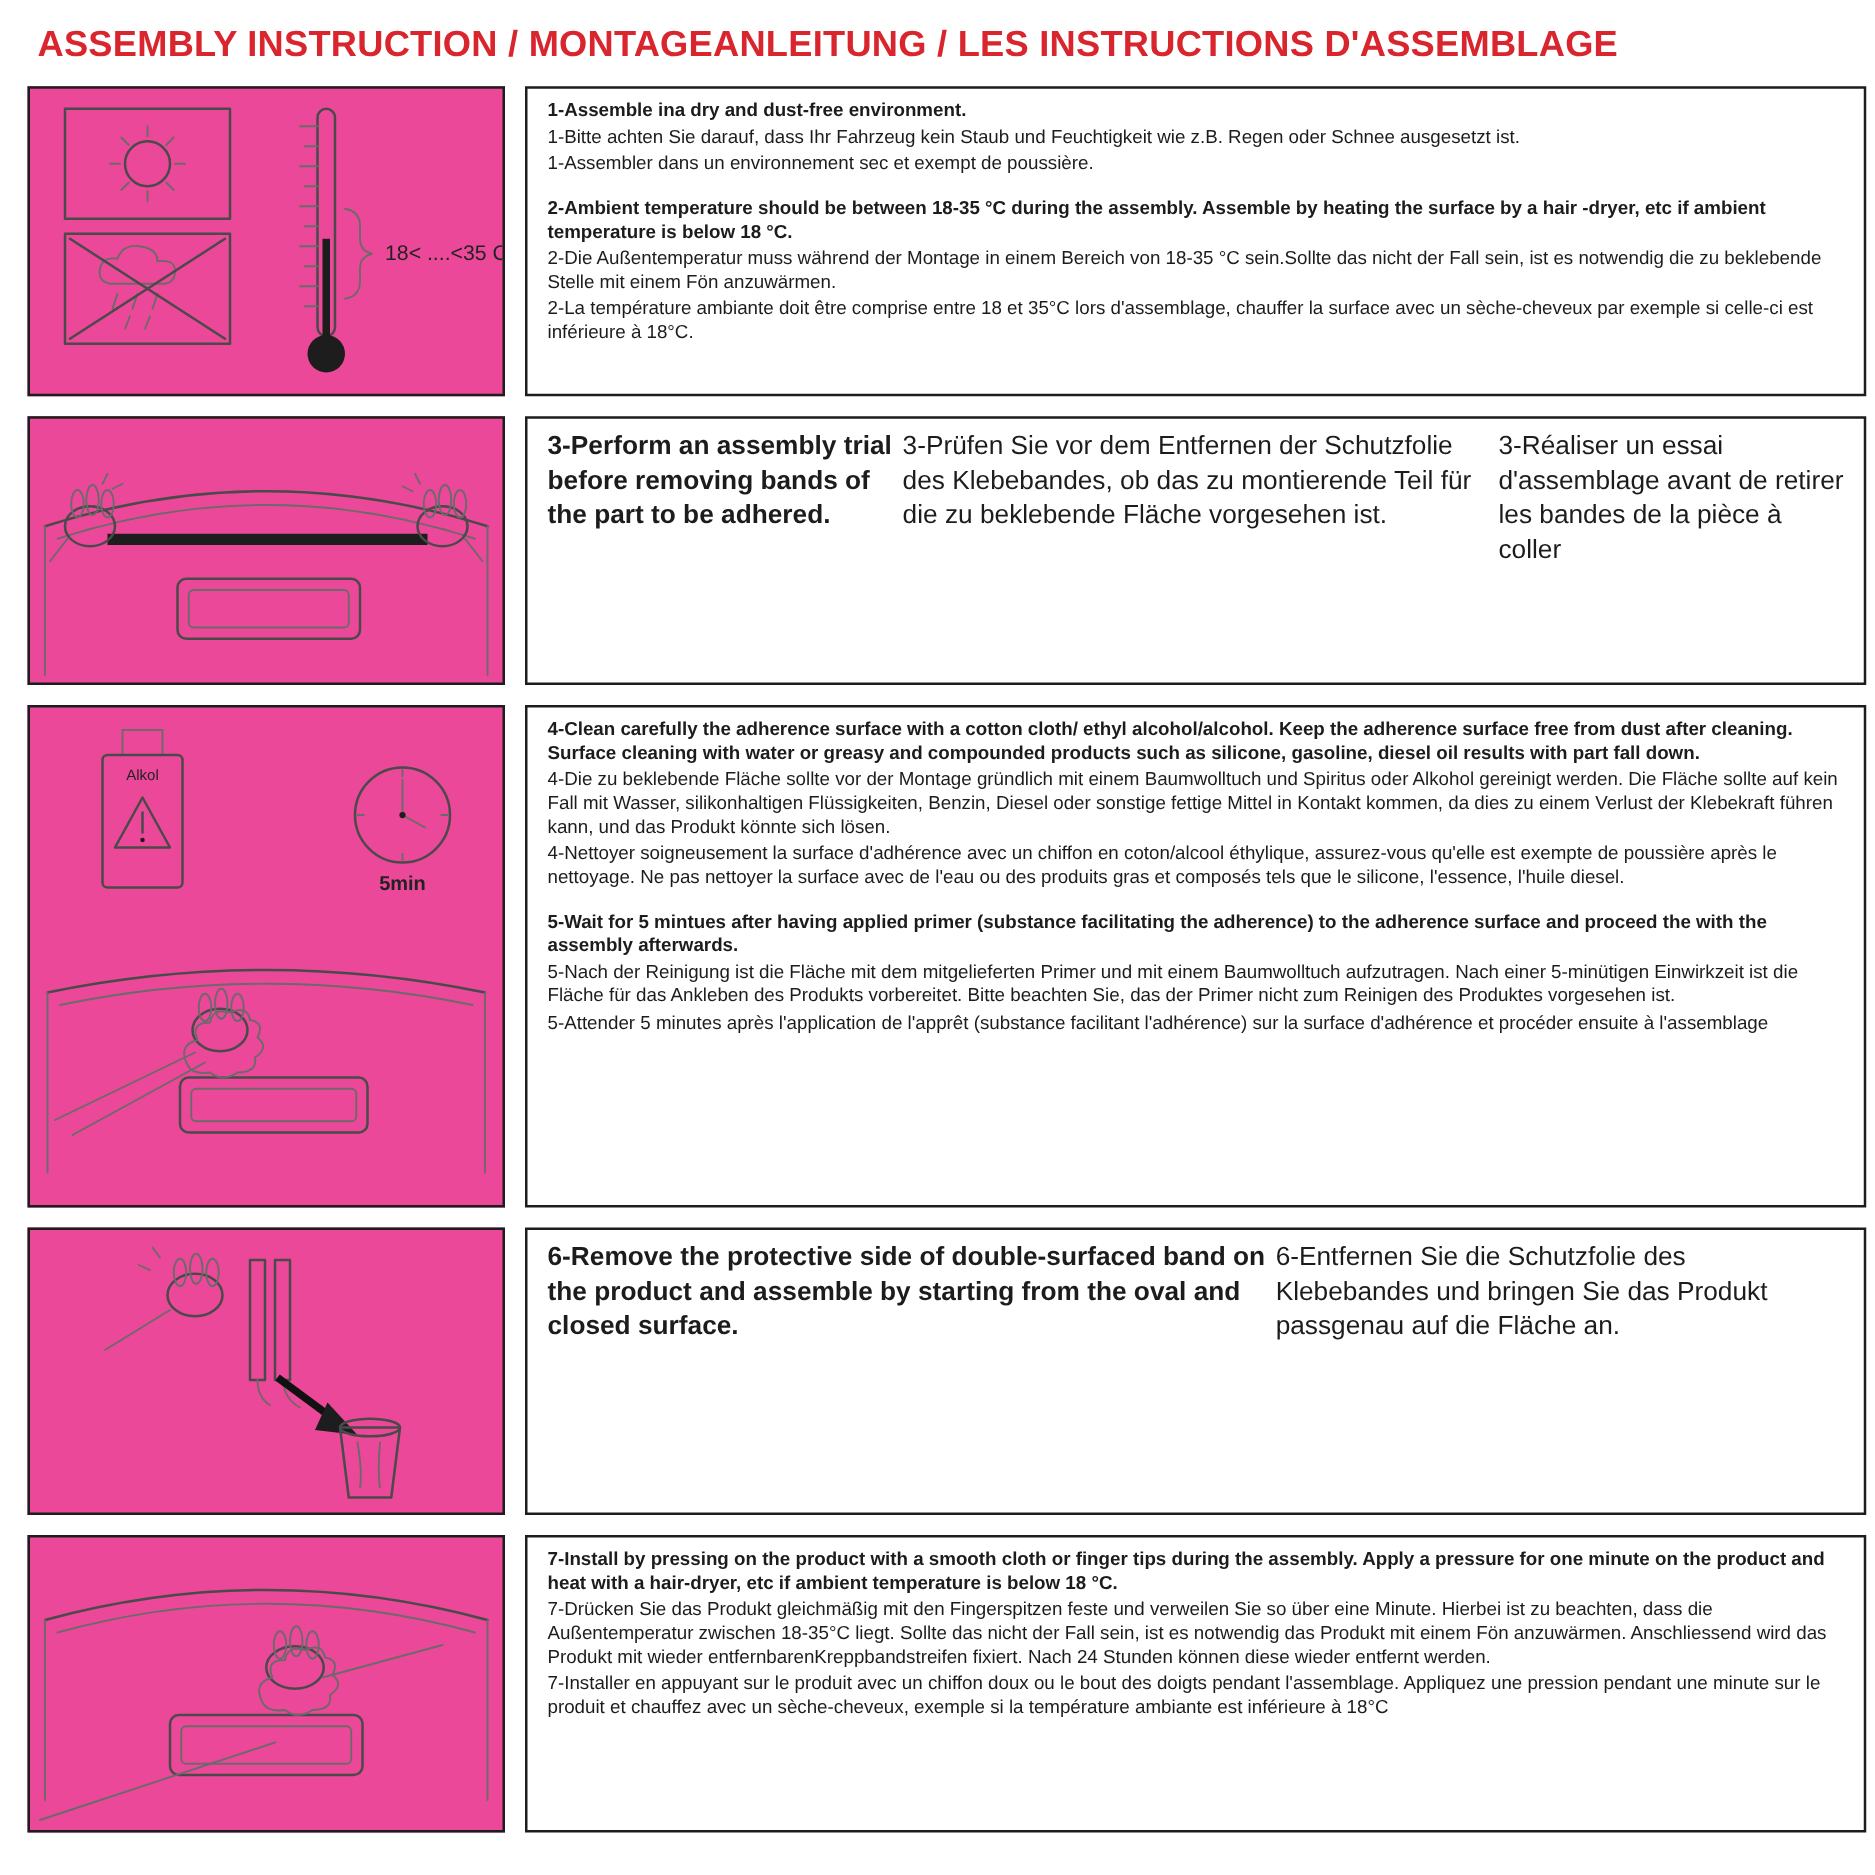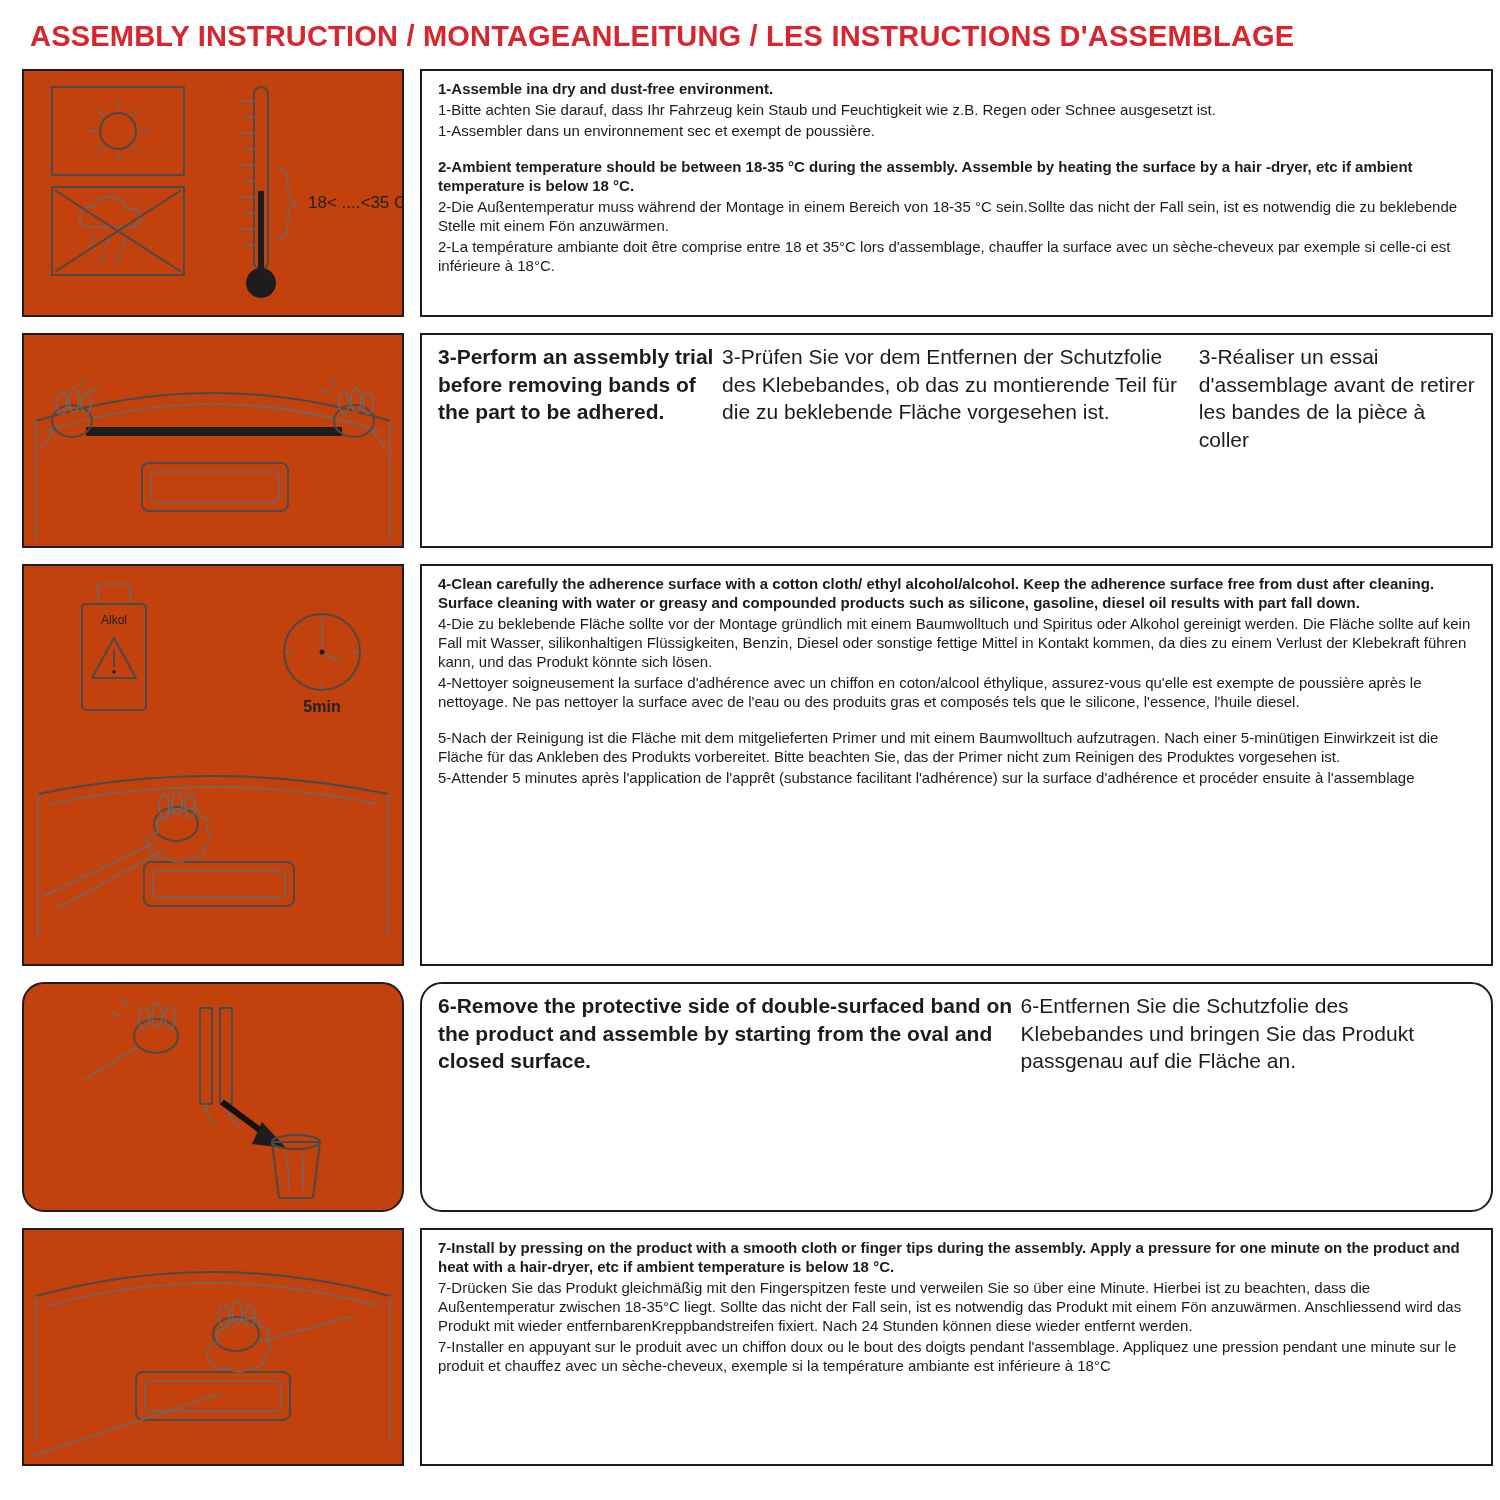--- a/index.html
+++ b/index.html
@@ -1,26 +1,26 @@
 <!DOCTYPE html>
 <html><head>
 <meta charset="utf-8">
 <style>
   html,body{margin:0;padding:0;background:#fff;}
   body{width:1500px;height:1500px;overflow:hidden;font-family:"Liberation Sans",sans-serif;color:#1c1c1c;}
   .page{padding:12px 7px 0 22px;}
   .title{color:#d9262e;font-weight:bold;font-size:29px;letter-spacing:.2px;margin:8px 0 16px 8px;}
   .row{display:flex;gap:16px;margin-bottom:16px;}
-  .illus{width:382px;flex:none;border:2px solid #1d1d1d;background:#c2410c;display:flex;align-items:flex-end;justify-content:center;overflow:hidden;}
+  .illus{width:382px;flex:none;border:2px solid #1d1d1d;background:#ec4899;display:flex;align-items:flex-end;justify-content:center;overflow:hidden;}
   .textbox{flex:1;border:2px solid #1d1d1d;background:#fff;padding:8px 16px 6px 16px;font-size:15px;line-height:1.27;position:relative;}
   .textbox.large{display:flex;flex-direction:row;justify-content:center;font-size:21px;line-height:1.32;}
   .r1 .illus,.r1 .textbox{height:248px;}
   .r2 .illus,.r2 .textbox{height:215px;}
   .r3 .illus,.r3 .textbox{height:402px;}
-  .r4 .illus,.r4 .textbox{height:230px;border-radius:22px;}
+  .r4 .illus,.r4 .textbox{height:230px;}
   .r5 .illus,.r5 .textbox{height:238px;}
   .textbox{box-sizing:border-box;}
   .illus{box-sizing:border-box;}
   .para{margin:0 0 2px 0;}
   .textbox.large .para{margin:0 0 8px 0;}
   .para.bold{font-weight:bold;}
   .spacer{height:15px;}
   svg{display:block;}
   .logo{position:absolute;right:12px;bottom:2px;font-size:64px;font-weight:800;letter-spacing:-2px;line-height:1;}
   .logo .blk{color:#0b0b0b;}
@@ -179,20 +179,21 @@
           <path d="M132,276 L20,330" class="sketch-thin"></path>
           <path d="M140,284 L34,342" class="sketch-thin"></path>
         </g>
       </svg>
     </div>
     <div class="textbox">
         <p class="para bold">4-Clean carefully the adherence surface with a cotton cloth/ ethyl alcohol/alcohol. Keep the adherence surface free from dust after cleaning. Surface cleaning with water or greasy and compounded products such as silicone, gasoline, diesel oil results with part fall down.</p>
         <p class="para">4-Die zu beklebende Fläche sollte vor der Montage gründlich mit einem Baumwolltuch und Spiritus oder Alkohol gereinigt werden. Die Fläche sollte auf kein Fall mit Wasser, silikonhaltigen Flüssigkeiten, Benzin, Diesel oder sonstige fettige Mittel in Kontakt kommen, da dies zu einem Verlust der Klebekraft führen kann, und das Produkt könnte sich lösen.</p>
         <p class="para">4-Nettoyer soigneusement la surface d'adhérence avec un chiffon en coton/alcool éthylique, assurez-vous qu'elle est exempte de poussière après le nettoyage. Ne pas nettoyer la surface avec de l'eau ou des produits gras et composés tels que le silicone, l'essence, l'huile diesel.</p>
         <div class="spacer"></div>
+        <p class="para bold">5-Wait for 5 mintues after having applied primer (substance facilitating the adherence) to the adherence surface and proceed the with the assembly afterwards.</p>
         <p class="para">5-Nach der Reinigung ist die Fläche mit dem mitgelieferten Primer und mit einem Baumwolltuch aufzutragen. Nach einer 5-minütigen Einwirkzeit ist die Fläche für das Ankleben des Produkts vorbereitet. Bitte beachten Sie, das der Primer nicht zum Reinigen des Produktes vorgesehen ist.</p>
         <p class="para">5-Attender 5 minutes après l'application de l'apprêt (substance facilitant l'adhérence) sur la surface d'adhérence et procéder ensuite à l'assemblage</p>
       </div>
   </div>
 
   <div class="row r4">
     <div class="illus">
       <svg width="378" height="226" viewBox="0 0 378 226">
         <g>
           <ellipse cx="132" cy="52" rx="22" ry="17" class="sketch" fill="#fff"></ellipse>

